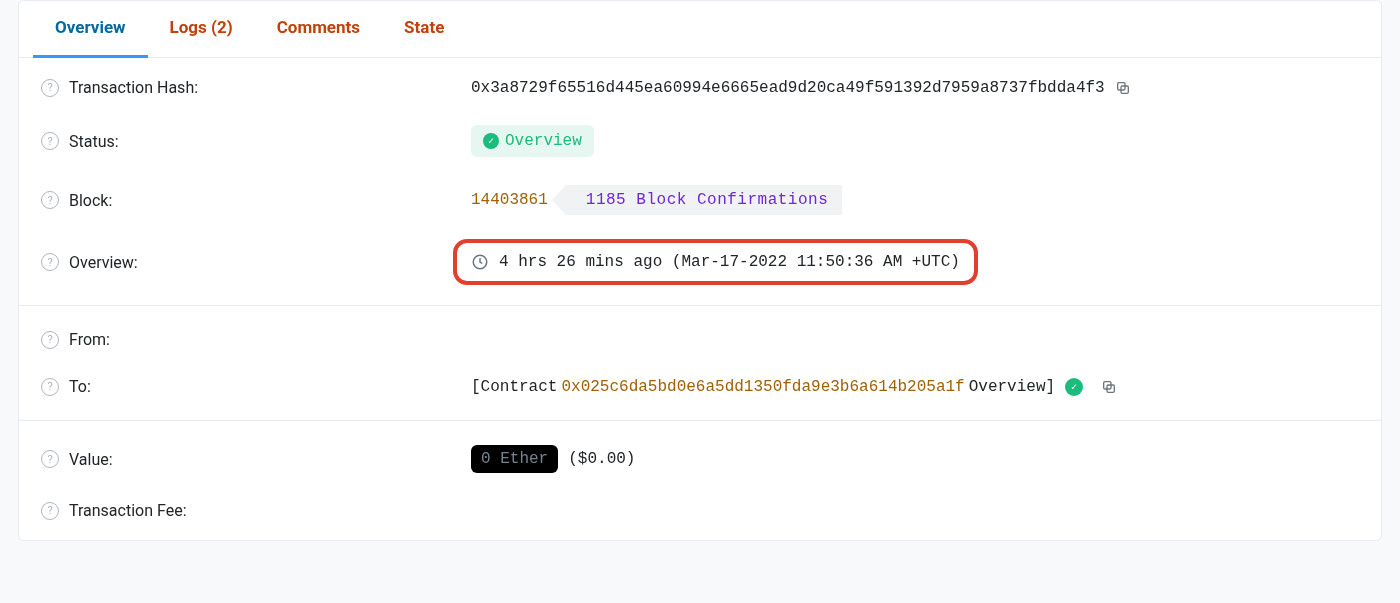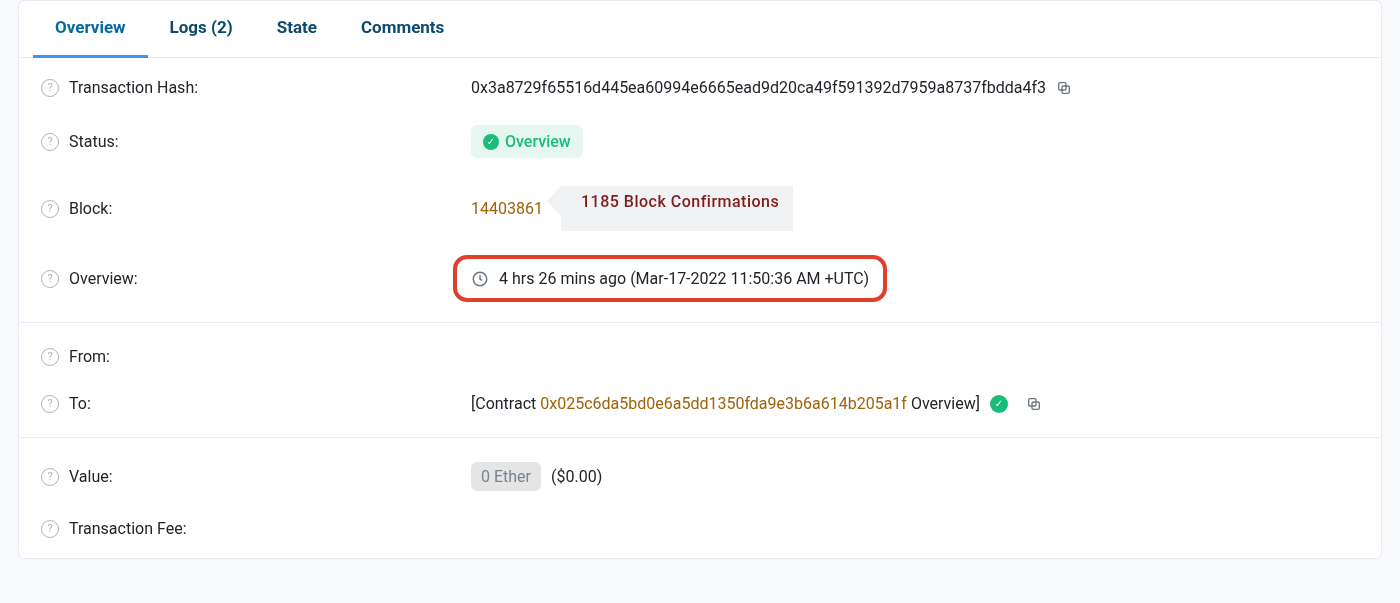--- a/index.html
+++ b/index.html
@@ -18,21 +18,21 @@
   }
   .tabs {
     display: flex;
     border-bottom: 1px solid #e7eaf3;
     padding: 0 14px;
   }
   .tab {
     padding: 16px 22px 18px 22px;
     font-weight: 700;
     font-size: 17px;
-    color: #0c4a6e;
+    color: #c2410c;
     cursor: pointer;
     border-bottom: 3px solid transparent;
     margin-bottom: -1px;
   }
   .tab.active {
     color: #0369a1;
     border-bottom-color: #3498ff;
   }
   .rows { padding: 6px 0; }
   .row {
@@ -52,20 +52,21 @@
     align-items: center;
     gap: 10px;
     color: #212529;
   }
   .value-col {
     flex: 1;
     display: flex;
     align-items: center;
     gap: 10px;
     flex-wrap: wrap;
+    font-family: Liberation Mono, monospace;
   }
   .help-icon {
     width: 18px; height: 18px;
     border: 1px solid #adb5bd;
     border-radius: 50%;
     display: inline-flex;
     align-items: center; justify-content: center;
     font-size: 11px;
     color: #adb5bd;
     flex: 0 0 18px;
@@ -90,22 +91,22 @@
     width: 16px; height: 16px;
     background: #1abc7b;
     border-radius: 50%;
     display: inline-flex; align-items:center; justify-content:center;
     color: #fff;
     font-size: 10px;
   }
   .link { color: #a16207; cursor: pointer; }
   .confirm-ribbon {
     background: #f1f2f4;
-    color: #7f1d1d;
-    padding: 6px 14px 20px 20px;
+    color: #6d28d9;
+    padding: 6px 14px 6px 20px;
     margin-left: 8px;
     position: relative;
     font-weight: 500;
     letter-spacing: .5px;
   }
   .confirm-ribbon::before {
     content: "";
     position: absolute;
     left: -14px; top: 0;
     border-top: 15px solid transparent;
@@ -117,21 +118,21 @@
     border-radius: 14px;
     padding: 10px 14px;
     display: inline-flex;
     align-items: center;
     gap: 10px;
     margin-left: -18px;
     margin-top: -4px; margin-bottom: -4px;
   }
   .clock-icon { color: #6c757d; display:inline-flex; }
   .pill {
-    background: #e5e5e5;
+    background: #000000;
     color: #77838f;
     padding: 5px 10px;
     border-radius: 6px;
   }
   .check-round {
     width: 18px; height: 18px;
     background: #1abc7b;
     border-radius: 50%;
     display:inline-flex; align-items:center; justify-content:center;
     color:#fff; font-size:10px;
@@ -139,22 +140,22 @@
   svg { display:block; }
 </style>
 </head>
 <body>
 
 <div class="card">
 
   <div class="tabs">
     <div class="tab active">Overview</div>
     <div class="tab">Logs (2)</div>
+    <div class="tab">Comments</div>
     <div class="tab">State</div>
-    <div class="tab">Comments</div>
   </div>
 
   <div class="rows">
 
     <div class="row">
       <div class="label-col">
         <span class="help-icon">?</span>
         <span>Transaction Hash:</span>
       </div>
       <div class="value-col">

